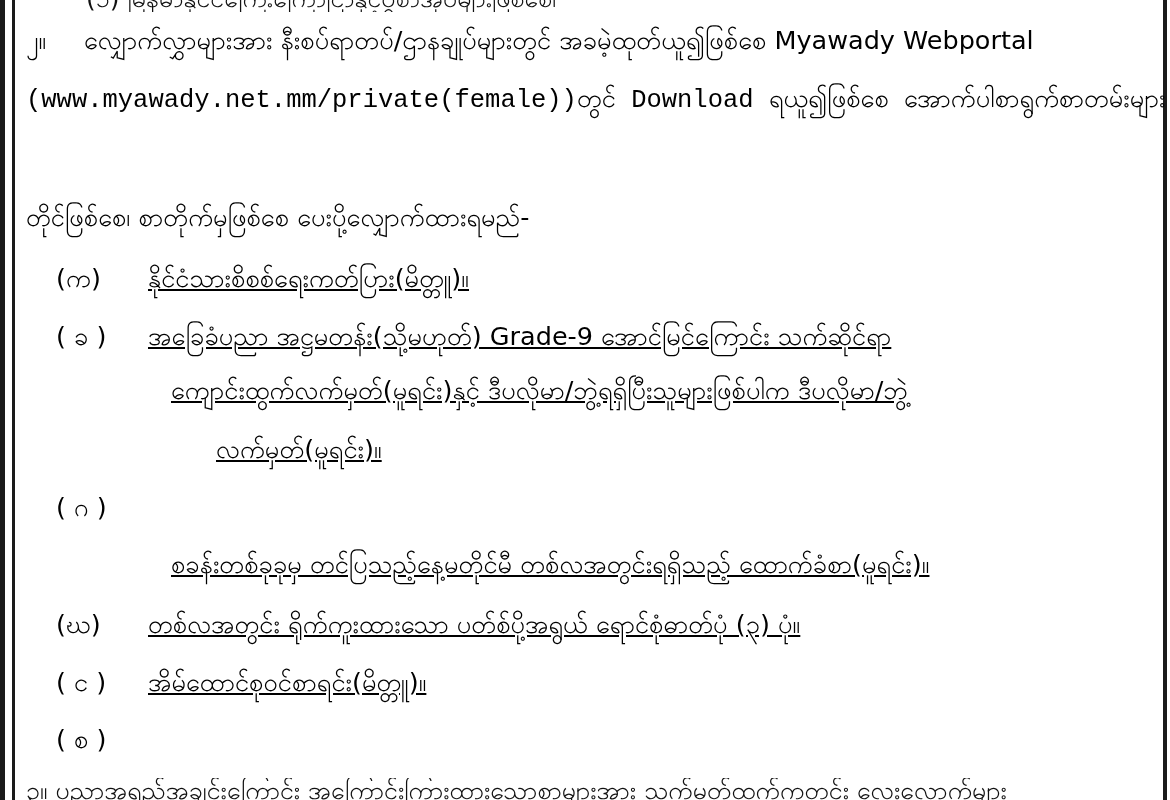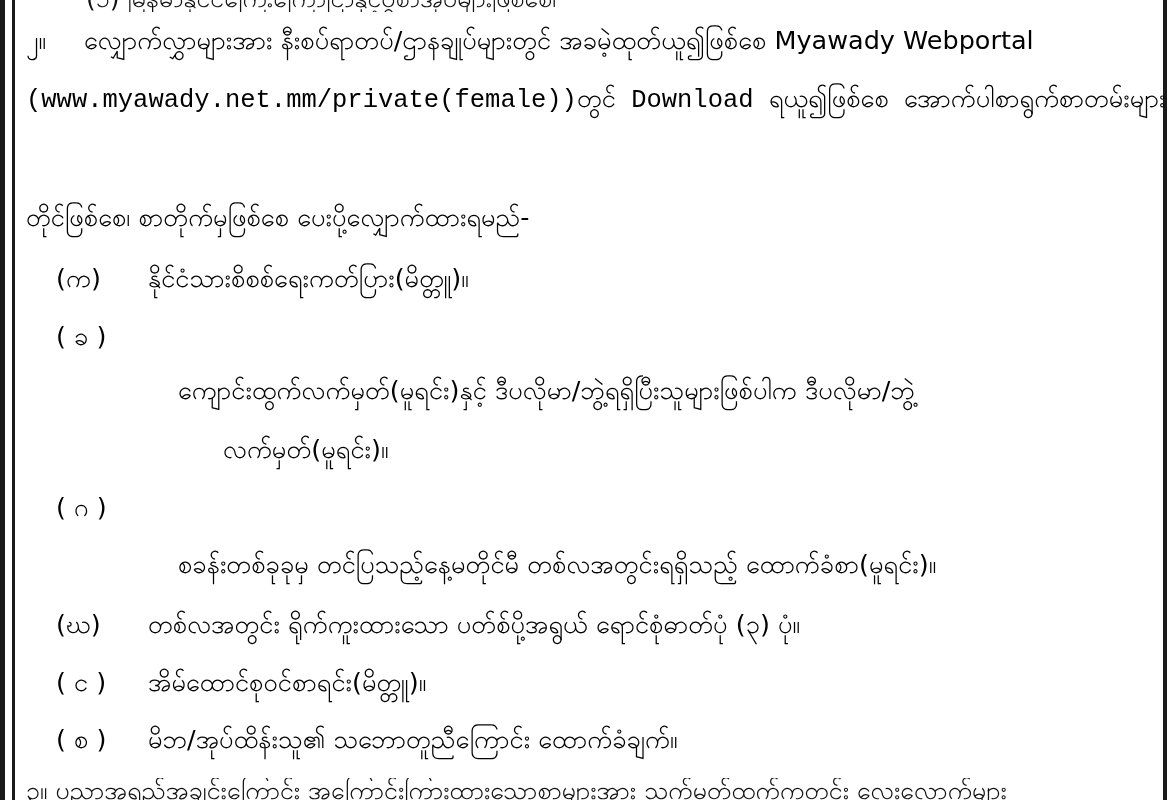--- a/index.html
+++ b/index.html
@@ -105,25 +105,27 @@
     width: 1128px;
   }
   .item .label {
     flex: 0 0 auto;
     width: 122px;
     padding-left: 30px;
     box-sizing: border-box;
   }
   .item .txt {
     flex: 1 1 auto;
+    text-decoration: underline;
   }
   .cont {
     position: absolute;
-    left: 152px;
+    left: 145px;
     width: 976px;
+    text-decoration: underline;
   }
   .i1 { top: 266px; }
   .i2 { top: 324px; }
   .i2b { top: 378px; }
   .i2c { top: 437px; margin-left: 45px; }
   .i3 { top: 495px; }
   .i3b { top: 552px; }
   .i4 { top: 612px; }
   .i5 { top: 670px; }
   .i6 { top: 727px; }
@@ -148,20 +150,21 @@
     <div class="line p2-l2">(www.myawady.net.mm/private(female))တွင်  Download  ရယူ၍ဖြစ်စေ  အောက်ပါစာရွက်စာတမ်းများ</div>
     <div class="line p2-l4">တိုင်ဖြစ်စေ၊ စာတိုက်မှဖြစ်စေ ပေးပို့လျှောက်ထားရမည်-</div>
 
     <div class="item i1">
       <span class="line label">(က)</span>
       <span class="line txt">နိုင်ငံသားစိစစ်ရေးကတ်ပြား(မိတ္တူ)။</span>
     </div>
 
     <div class="item i2">
       <span class="line label">( ခ )</span>
+      <span class="line txt">အခြေခံပညာ   အဋ္ဌမတန်း(သို့မဟုတ်)   Grade-9   အောင်မြင်ကြောင်း   သက်ဆိုင်ရာ</span>
     </div>
     <div class="line cont i2b">ကျောင်းထွက်လက်မှတ်(မူရင်း)နှင့်   ဒီပလိုမာ/ဘွဲ့ရရှိပြီးသူများဖြစ်ပါက   ဒီပလိုမာ/ဘွဲ့</div>
     <div class="line cont i2c">လက်မှတ်(မူရင်း)။</div>
 
     <div class="item i3">
       <span class="line label">( ဂ )</span>
     </div>
     <div class="line cont i3b">စခန်းတစ်ခုခုမှ တင်ပြသည့်နေ့မတိုင်မီ တစ်လအတွင်းရရှိသည့် ထောက်ခံစာ(မူရင်း)။</div>
 
     <div class="item i4">
@@ -169,19 +172,18 @@
       <span class="line txt">တစ်လအတွင်း ရိုက်ကူးထားသော ပတ်စ်ပို့အရွယ် ရောင်စုံဓာတ်ပုံ (၃) ပုံ။</span>
     </div>
 
     <div class="item i5">
       <span class="line label">( င )</span>
       <span class="line txt">အိမ်ထောင်စုဝင်စာရင်း(မိတ္တူ)။</span>
     </div>
 
     <div class="item i6">
       <span class="line label">( စ )</span>
-      <span class="line txt">မိဘ/အုပ်ထိန်းသူ၏ သဘောတူညီကြောင်း ထောက်ခံချက်။</span>
     </div>
 
     <div class="clipped-bottom line">၃။    ပညာအရည်အချင်းကြောင်း အကြောင်းကြားထားသောစာများအား သက်မှတ်ထက်ကတင်း လေးလောက်များ</div>
 
   </div>
 </div>
 
 </body></html>

